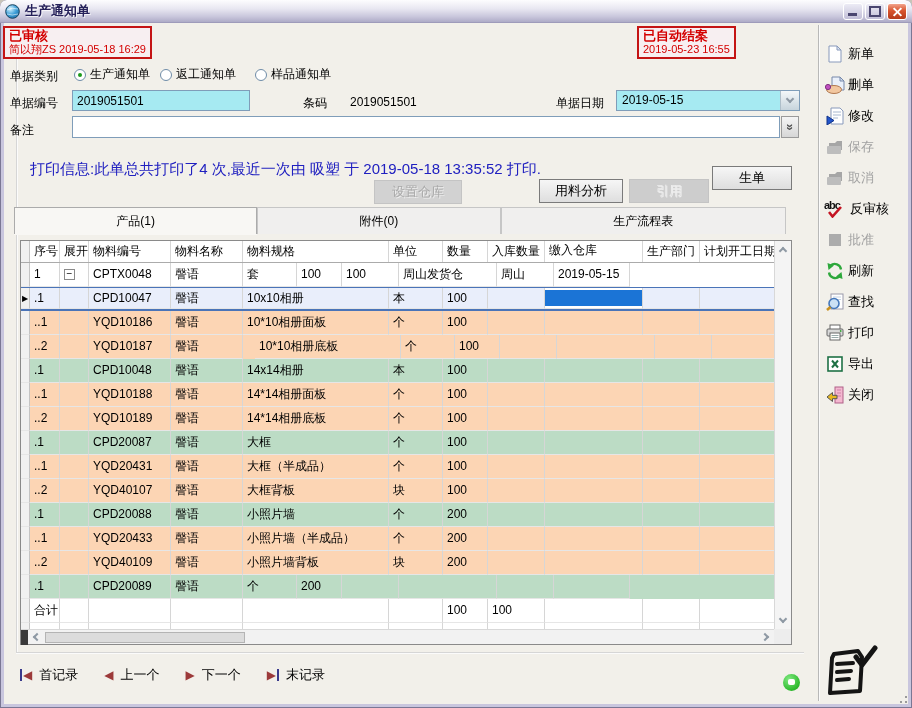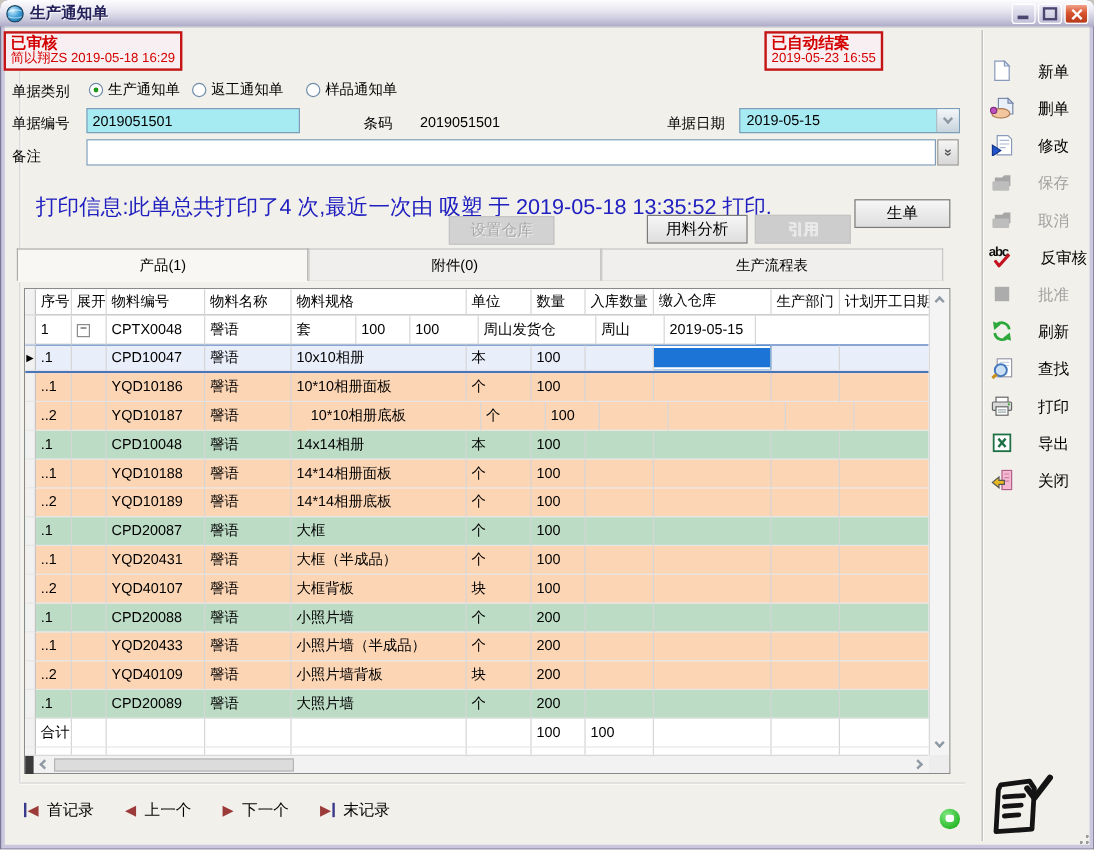--- a/index.html
+++ b/index.html
@@ -37,21 +37,21 @@
   .chev{display:inline-block;width:6px;height:6px;border-right:2px solid #8E99A4;border-bottom:2px solid #8E99A4}
   .chev.down{transform:rotate(45deg);margin-top:-3px}
   .chev.up{transform:rotate(-135deg);margin-bottom:-3px}
   .chev.left{transform:rotate(135deg);margin-left:2px}
   .chev.right{transform:rotate(-45deg);margin-right:2px}
   .whiteinput{position:absolute;background:#FFF;border:1px solid #7F9DB9;height:22px;font-size:12px;
               padding:1px 4px;font-family:inherit;outline:none}
   .attachbtn{position:absolute;width:18px;height:22px;background:linear-gradient(#F5F5F5,#D7D7D7);
              border:1px solid #9A9A9A;color:#555;display:flex;align-items:center;justify-content:center;cursor:pointer}
   .attachbtn span{transform:rotate(90deg);font-size:12px;font-weight:bold;line-height:1}
-  .pinfo{position:absolute;left:30px;top:160px;font-size:18px;color:#2020C0}
+  .pinfo{position:absolute;left:30px;top:160px;font-size:15px;color:#2020C0}
   
   .abtn{position:absolute;height:24px;font-size:13px;text-align:center;line-height:22px;cursor:pointer}
   .abtn.en{background:linear-gradient(#F6F6F6,#DEDEDE);border:1px solid #7A7A7A;color:#000}
   .abtn.dis{background:#D2D2D2;border:1px solid #C4C4C4;color:#A9A9A9;text-shadow:1px 1px 0 #EFEFEF;cursor:default}
   
   .tabstrip{position:absolute;left:14px;top:207px;width:772px;height:27px;display:flex;border-bottom:1px solid #ABABAB}
   .tab{height:27px;line-height:26px;text-align:center;font-size:12px;background:#F0EFEE;
        border:1px solid #C6C6C6;border-bottom:none;cursor:pointer}
   .tab.active{background:#F8F7F4;border-color:#ABABAB;box-shadow:0 1px 0 #F8F7F4;z-index:2}
   
@@ -82,21 +82,21 @@
   .hsp{flex:1}
   .scorner{position:absolute;right:0;bottom:0;width:17px;height:15px;background:#EDEDED}
   
   .navbar{position:absolute;left:20px;top:666px;display:flex;gap:26px;align-items:center;font-size:13px}
   .navitem{display:flex;align-items:center;gap:7px;cursor:pointer}
   .navic{display:flex;align-items:center;gap:1px}
   .tri{font-family:"DejaVu Sans",sans-serif;font-style:normal;font-size:12px;color:#9C3A3A;line-height:1}
   .nbar{width:2px;height:12px;background:#3A3A8C;display:inline-block}
   
   .sidebar{position:absolute;left:824px;top:38px;width:84px}
-  .sbtn{display:flex;align-items:flex-end;gap:19px;height:31px;cursor:pointer;font-size:13px;color:#000}
+  .sbtn{display:flex;align-items:center;gap:2px;height:31px;cursor:pointer;font-size:13px;color:#000}
   .sbtn.dis{color:#A2A2A2;cursor:default}
   .sicon{width:22px;height:20px;display:flex;align-items:center;justify-content:center;flex:none}
   .abcwrap{position:relative;width:24px;height:20px}
   .abctxt{font-weight:bold;font-size:11px;letter-spacing:-1px;color:#111;position:absolute;left:0;top:0}
   .abccheck{position:absolute;left:4px;top:7px}
   
   .greendot{position:absolute;left:783px;top:674px;width:17px;height:17px;border-radius:50%;
             background:radial-gradient(circle at 35% 30%,#7FE87F,#2DBA2D 70%,#1E9A1E)}
   .greendot::after{content:"";position:absolute;left:5px;top:5px;width:7px;height:6px;background:#FFF;border-radius:2px}
   .bigicon{position:absolute;left:820px;top:644px}
@@ -399,21 +399,20 @@
           <div class="cell" style="width: 98px;"></div>
           <div class="cell" style="width: 57px;"></div>
           <div class="cell" style="width: 76px;"></div>
         </div>
         <div class="trow" style="background: rgb(188, 220, 197);">
           <div class="cell ind" style="width: 9px;"></div>
           <div class="cell" style="width: 30px;">.1</div>
           <div class="cell" style="width: 29px;"></div>
           <div class="cell" style="width: 82px;">CPD20089</div>
           <div class="cell" style="width: 72px;">謦语</div>
-          <div class="cell" style="width: 146px;">大照片墙</div>
           <div class="cell" style="width: 54px;">个</div>
           <div class="cell" style="width: 45px;">200</div>
           <div class="cell" style="width: 57px;"></div>
           <div class="cell" style="width: 98px;"></div>
           <div class="cell" style="width: 57px;"></div>
           <div class="cell" style="width: 76px;"></div>
         </div>
         <div class="trow">
           <div class="cell ind" style="width: 9px;"></div>
           <div class="cell" style="width: 30px;">合计</div>

